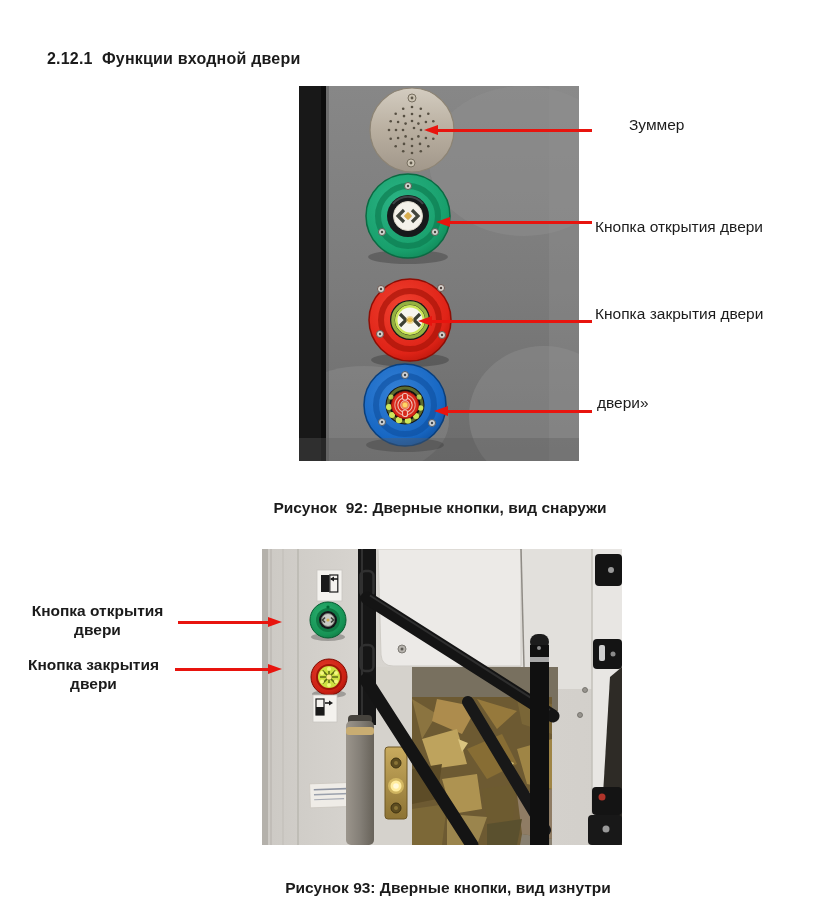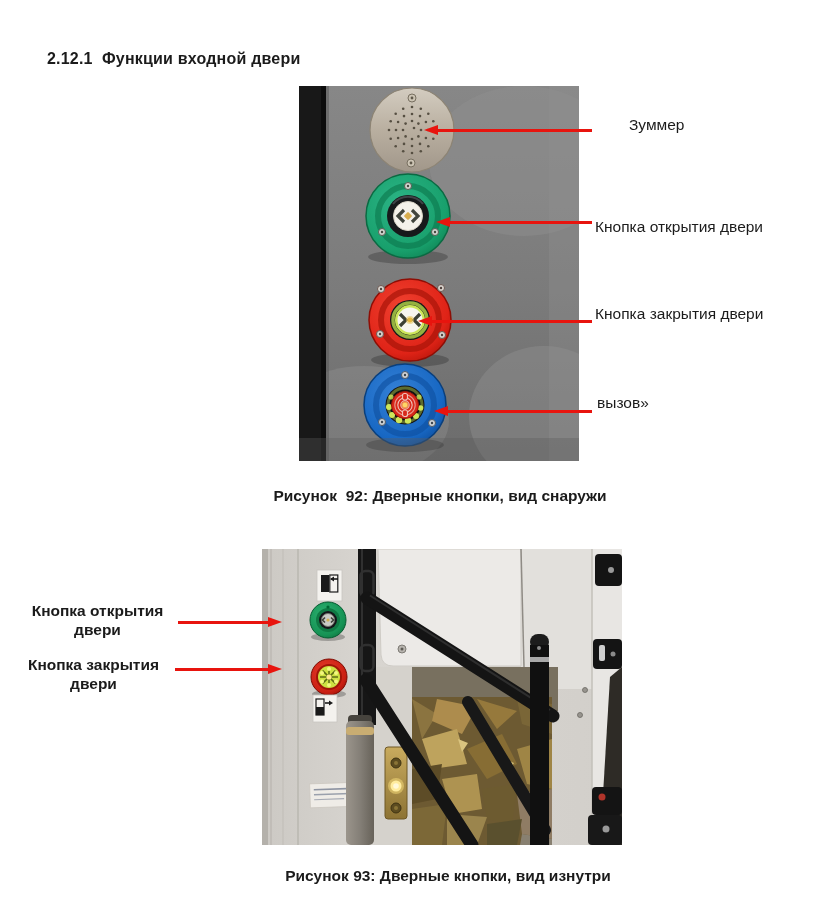--- a/index.html
+++ b/index.html
@@ -3,21 +3,21 @@
 <meta charset="utf-8">
 <style>
   html,body{margin:0;padding:0;background:#ffffff;}
   body{width:835px;height:916px;position:relative;overflow:hidden;
        font-family:"Liberation Sans", sans-serif;color:#1b1b1b;}
   .abs{position:absolute;}
   .heading{left:47px;top:25px;font-size:16px;font-weight:bold;white-space:pre-wrap;letter-spacing:.2px;margin-top:25px;}
   .photo{overflow:hidden;}
   .callout-label{font-size:15.5px;line-height:18.5px;white-space:nowrap;}
   .callout-label.wrap{white-space:normal;}
-  .caption{font-size:15.5px;font-weight:bold;text-align:center;white-space:pre-wrap;}
+  .caption{font-size:15.5px;font-weight:bold;text-align:center;white-space:pre-wrap;margin-top:12px;}
   .arrow-line{height:3px;background:#e8140e;}
   .arrow-head-left{width:0;height:0;border-top:5.5px solid transparent;border-bottom:5.5px solid transparent;border-right:14px solid #e8140e;}
   .arrow-head-right{width:0;height:0;border-top:5.5px solid transparent;border-bottom:5.5px solid transparent;border-left:14px solid #e8140e;}
   .lbl-right{text-align:center;font-weight:bold;}
   svg{display:block;}
 </style>
 </head>
 <body>
 
 <div class="abs heading">2.12.1  Функции входной двери</div>
@@ -193,21 +193,21 @@
 <div class="abs arrow-head-left" style="left:418px;top:315.5px;"></div>
 <div class="abs arrow-line" style="left:430px;top:319.5px;width:162px;"></div>
 
 <div class="abs arrow-head-left" style="left:434px;top:405.5px;"></div>
 <div class="abs arrow-line" style="left:446px;top:409.5px;width:146px;"></div>
 
 <div class="abs callout-label" style="left:629px;top:116px;">Зуммер</div>
 <div class="abs callout-label" style="left:595px;top:218px;">Кнопка открытия двери</div>
 <div class="abs callout-label" style="left:595px;top:305px;">Кнопка закрытия двери</div>
 <div class="abs callout-label wrap" style="left:597px;top:394px;width:180px;">
-  <div>вызов»</div>
+  <div>двери»</div>
 </div>
 
 <div class="abs caption" style="left:240px;top:487px;width:400px;">Рисунок  92: Дверные кнопки, вид снаружи</div>
 
 <div class="abs photo" style="left:262px;top:549px;width:360px;height:296px;">
 <svg width="360" height="296" viewBox="0 0 360 296">
   <defs>
     <linearGradient id="wallg" x1="0" y1="0" x2="1" y2="0">
       <stop offset="0" stop-color="#ccc9c4"></stop>
           <stop offset="0.3" stop-color="#d8d5d0"></stop>

